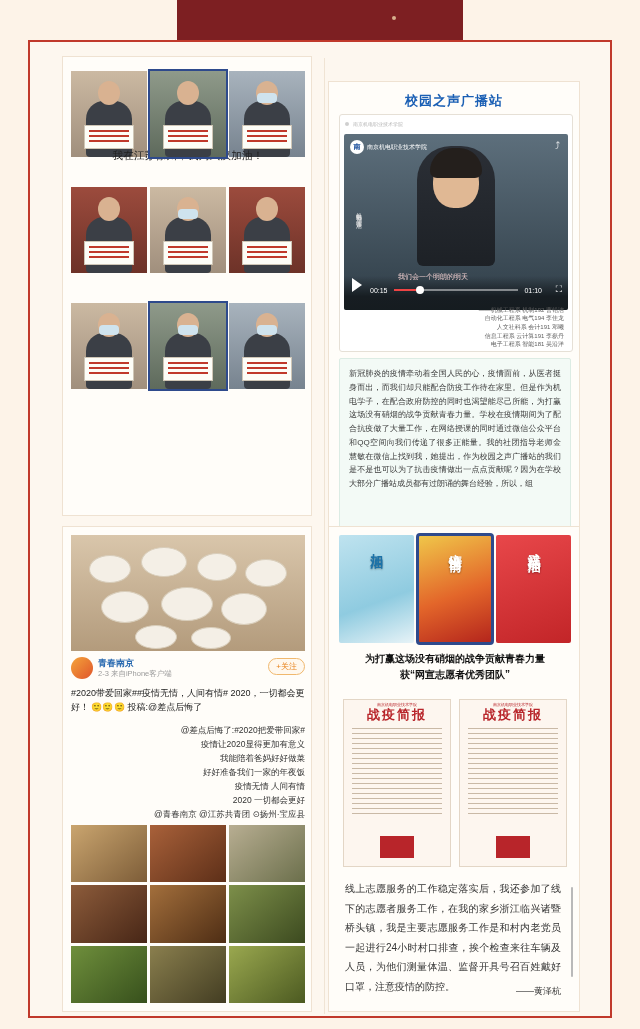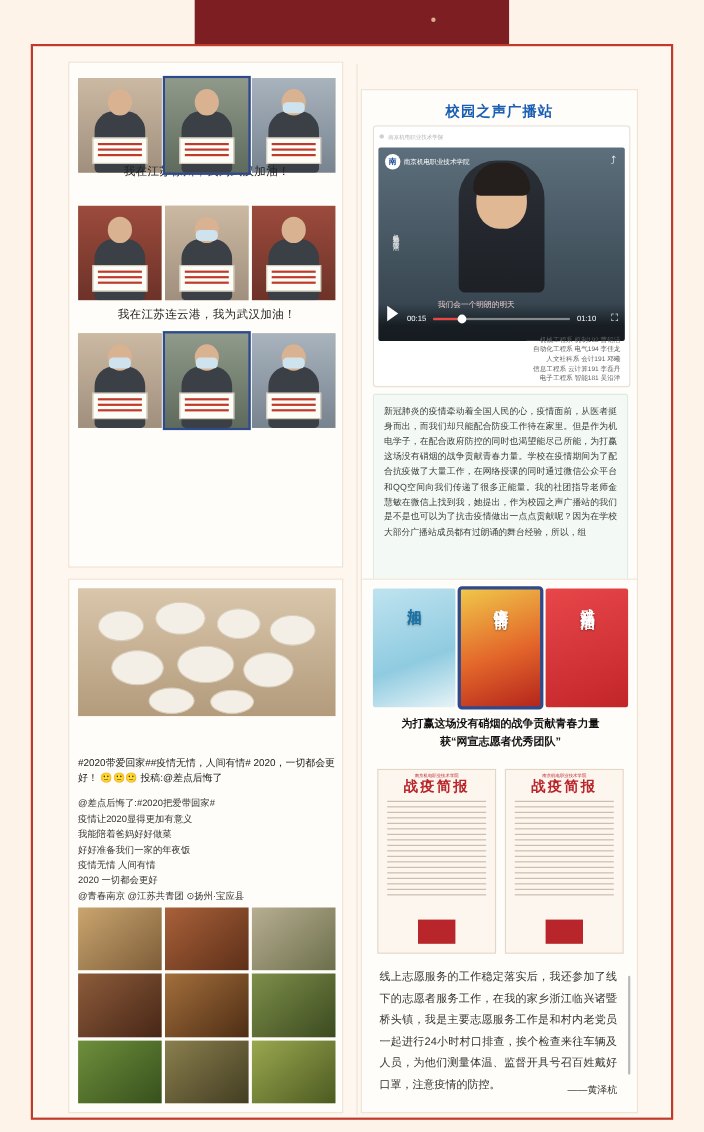--- a/index.html
+++ b/index.html
@@ -172,21 +172,21 @@
   .wb-name{position:absolute;left:27px;top:0;font-size:9px;color:#2a6ab0;font-weight:bold;}
   .wb-meta{position:absolute;left:27px;top:12px;font-size:7.5px;color:#9b9b9b;}
   .wb-follow{
     position:absolute;right:0;top:1px;padding:2px 7px;border:1px solid #f0b86e;border-radius:9px;
     font-size:8px;color:#e8821a;background:#fff8ee;
   }
   .wb-title{
     position:absolute;left:8px;top:160px;width:234px;font-size:9px;line-height:1.55;color:#222;
   }
   .wb-body{
-    position:absolute;left:8px;top:196px;width:234px;font-size:8.5px;line-height:1.65;color:#333;
+    position:absolute;left:8px;top:196px;width:234px;font-size:8.5px;line-height:1.65;color:#333;text-align:right;
   }
   .grid9{
     position:absolute;left:8px;top:298px;width:234px;height:178px;
     display:grid;grid-template-columns:repeat(3,1fr);grid-template-rows:repeat(3,1fr);gap:3px;
   }
   .gcell{position:relative;overflow:hidden;background:#8c7a63;}
 
   
   .posters{
     position:absolute;left:10px;top:8px;width:232px;height:108px;display:flex;gap:4px;
@@ -311,21 +311,20 @@
           </div>
           <div class="photo-cell">
             <div class="ph">
                 <div class="wall red"></div>
                 <div class="person"></div>
                 <div class="head"></div>
                 <div class="sign"></div>
               </div>
           </div>
         </div>
-        <div class="caption" style="top:222px;">我在江苏连云港，我为武汉加油！</div>
 
         <div class="photo-row" style="top:246px;">
           <div class="photo-cell">
             <div class="ph">
                 <div class="wall"></div>
                 <div class="person"></div>
                 <div class="head"></div>
                 <div class="mask"></div>
                 <div class="sign"></div>
               </div>
@@ -400,20 +399,26 @@
           <div class="bowl" style="left:70px;top:12px;width:44px;height:28px;"></div>
           <div class="bowl" style="left:126px;top:18px;width:38px;height:26px;"></div>
           <div class="bowl" style="left:174px;top:24px;width:40px;height:26px;"></div>
           <div class="bowl" style="left:30px;top:56px;width:46px;height:30px;"></div>
           <div class="bowl" style="left:90px;top:52px;width:50px;height:32px;"></div>
           <div class="bowl" style="left:150px;top:58px;width:44px;height:30px;"></div>
           <div class="bowl" style="left:64px;top:90px;width:40px;height:22px;"></div>
           <div class="bowl" style="left:120px;top:92px;width:38px;height:20px;"></div>
         </div>
 
+        <div class="wb-head">
+          <div class="wb-avatar"></div>
+          <div class="wb-name">青春南京</div>
+          <div class="wb-meta">2-3 来自iPhone客户端</div>
+          <div class="wb-follow">+关注</div>
+        </div>
 
         <div class="wb-title">#2020带爱回家##疫情无情，人间有情# 2020，一切都会更好！ 🙂🙂🙂 投稿:@差点后悔了</div>
         <div class="wb-body" style="white-space:pre-line;">@差点后悔了:#2020把爱带回家#
 疫情让2020显得更加有意义
 我能陪着爸妈好好做菜
 好好准备我们一家的年夜饭
 疫情无情 人间有情
 2020 一切都会更好
 @青春南京 @江苏共青团 ⊙扬州·宝应县</div>
 

